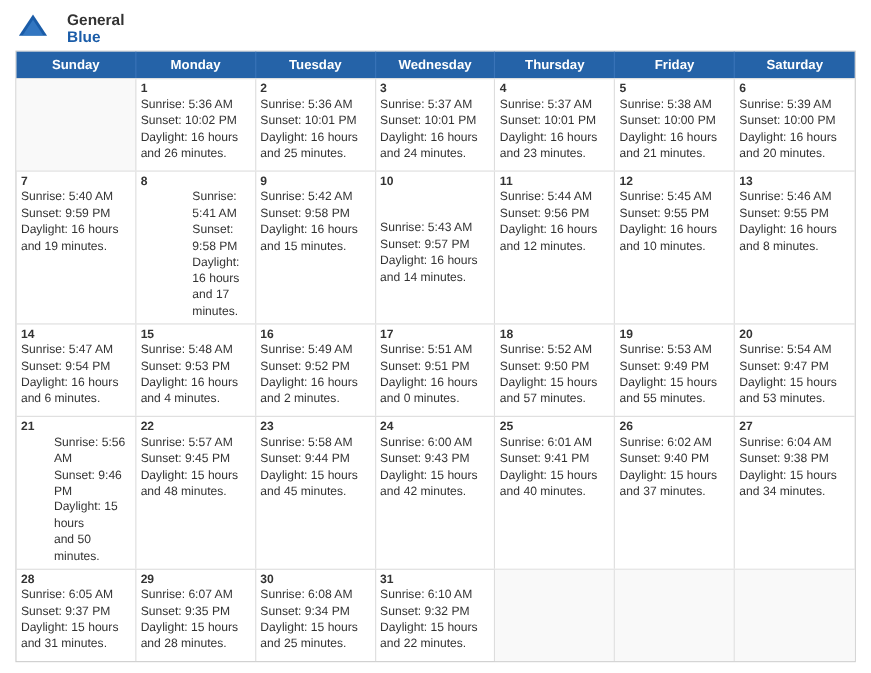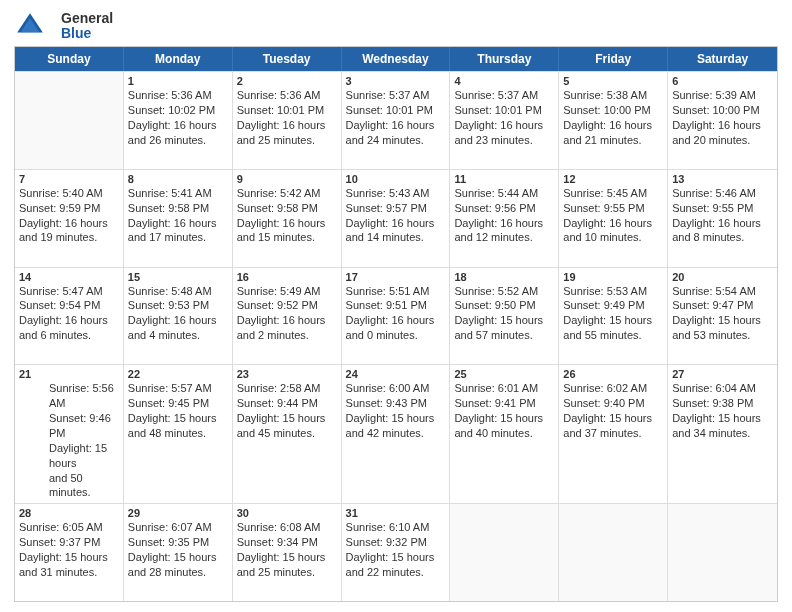--- a/index.html
+++ b/index.html
@@ -192,35 +192,35 @@
         <div class="cal-row">
           <div class="cal-cell">
             <div class="day-num">7</div>
             <div class="day-info" style="white-space: pre-line;">Sunrise: 5:40 AM
 Sunset: 9:59 PM
 Daylight: 16 hours
 and 19 minutes.</div>
           </div>
           <div class="cal-cell">
             <div class="day-num">8</div>
-            <div class="day-info" style="white-space: pre-line;">Sunrise: 5:41 AM
+            <div class="day-info" style="white-space: pre-line; margin-left: 47px;">Sunrise: 5:41 AM
 Sunset: 9:58 PM
 Daylight: 16 hours
 and 17 minutes.</div>
           </div>
           <div class="cal-cell">
             <div class="day-num">9</div>
             <div class="day-info" style="white-space: pre-line;">Sunrise: 5:42 AM
 Sunset: 9:58 PM
 Daylight: 16 hours
 and 15 minutes.</div>
           </div>
           <div class="cal-cell">
             <div class="day-num">10</div>
-            <div class="day-info" style="white-space: pre-line;">Sunrise: 5:43 AM
+            <div class="day-info" style="white-space: pre-line; margin-top: 28px;">Sunrise: 5:43 AM
 Sunset: 9:57 PM
 Daylight: 16 hours
 and 14 minutes.</div>
           </div>
           <div class="cal-cell">
             <div class="day-num">11</div>
             <div class="day-info" style="white-space: pre-line;">Sunrise: 5:44 AM
 Sunset: 9:56 PM
 Daylight: 16 hours
 and 12 minutes.</div>
@@ -301,21 +301,21 @@
           </div>
           <div class="cal-cell">
             <div class="day-num">22</div>
             <div class="day-info" style="white-space: pre-line;">Sunrise: 5:57 AM
 Sunset: 9:45 PM
 Daylight: 15 hours
 and 48 minutes.</div>
           </div>
           <div class="cal-cell">
             <div class="day-num">23</div>
-            <div class="day-info" style="white-space: pre-line;">Sunrise: 2:58 AM
+            <div class="day-info" style="white-space: pre-line;">Sunrise: 5:58 AM
 Sunset: 9:44 PM
 Daylight: 15 hours
 and 45 minutes.</div>
           </div>
           <div class="cal-cell">
             <div class="day-num">24</div>
             <div class="day-info" style="white-space: pre-line;">Sunrise: 6:00 AM
 Sunset: 9:43 PM
 Daylight: 15 hours
 and 42 minutes.</div>

